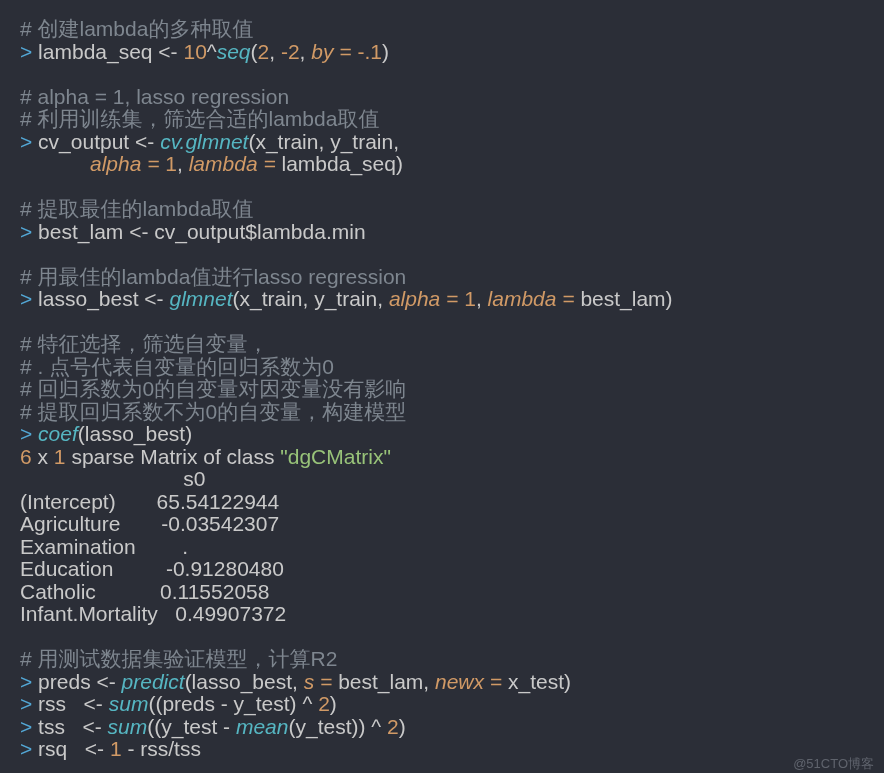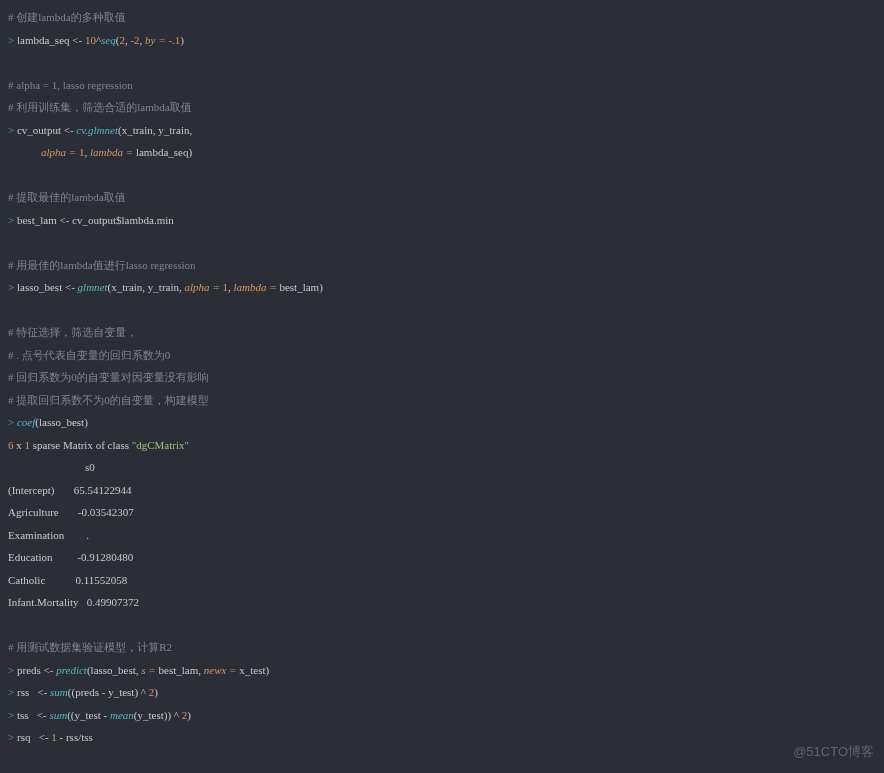--- a/index.html
+++ b/index.html
@@ -4,42 +4,42 @@
 <style>
   html, body {
     margin: 0;
     padding: 0;
     background: #2b2e37;
     width: 884px;
     height: 773px;
     overflow: hidden;
   }
   pre.code {
-    margin: 0;
+    margin: 12px;
     padding: 6px 8px 6px 8px;
-    font-family: Liberation Serif, serif;
-    font-size: 11px;
+    font-family: Liberation Sans, sans-serif;
+    font-size: 21px;
     line-height: 22.5px;
     white-space: pre;
     color: #c9c9c9;
   }
   .c   { color: #7e868f; }   
   .p   { color: #53a7d5; }   
   .id  { color: #c9c9c9; }   
   .op  { color: #c9c9c9; }   
   .num { color: #d19a66; }   
   .fn  { color: #56b6c2; font-style: italic; }   
   .arg { color: #d19a66; font-style: italic; }   
   .str { color: #98c379; }   
   .out { color: #c9c9c9; }   
   .outnum { color: #d19a66; }
   .watermark {
     position: absolute;
     right: 10px;
-    bottom: 12px;
+    bottom: 0;
     color: #8a8f99;
     font-family: Arial, sans-serif;
     font-size: 13px;
     opacity: 0.55;
     pointer-events: none;
   }
 </style>
 </head>
 <body>
 

